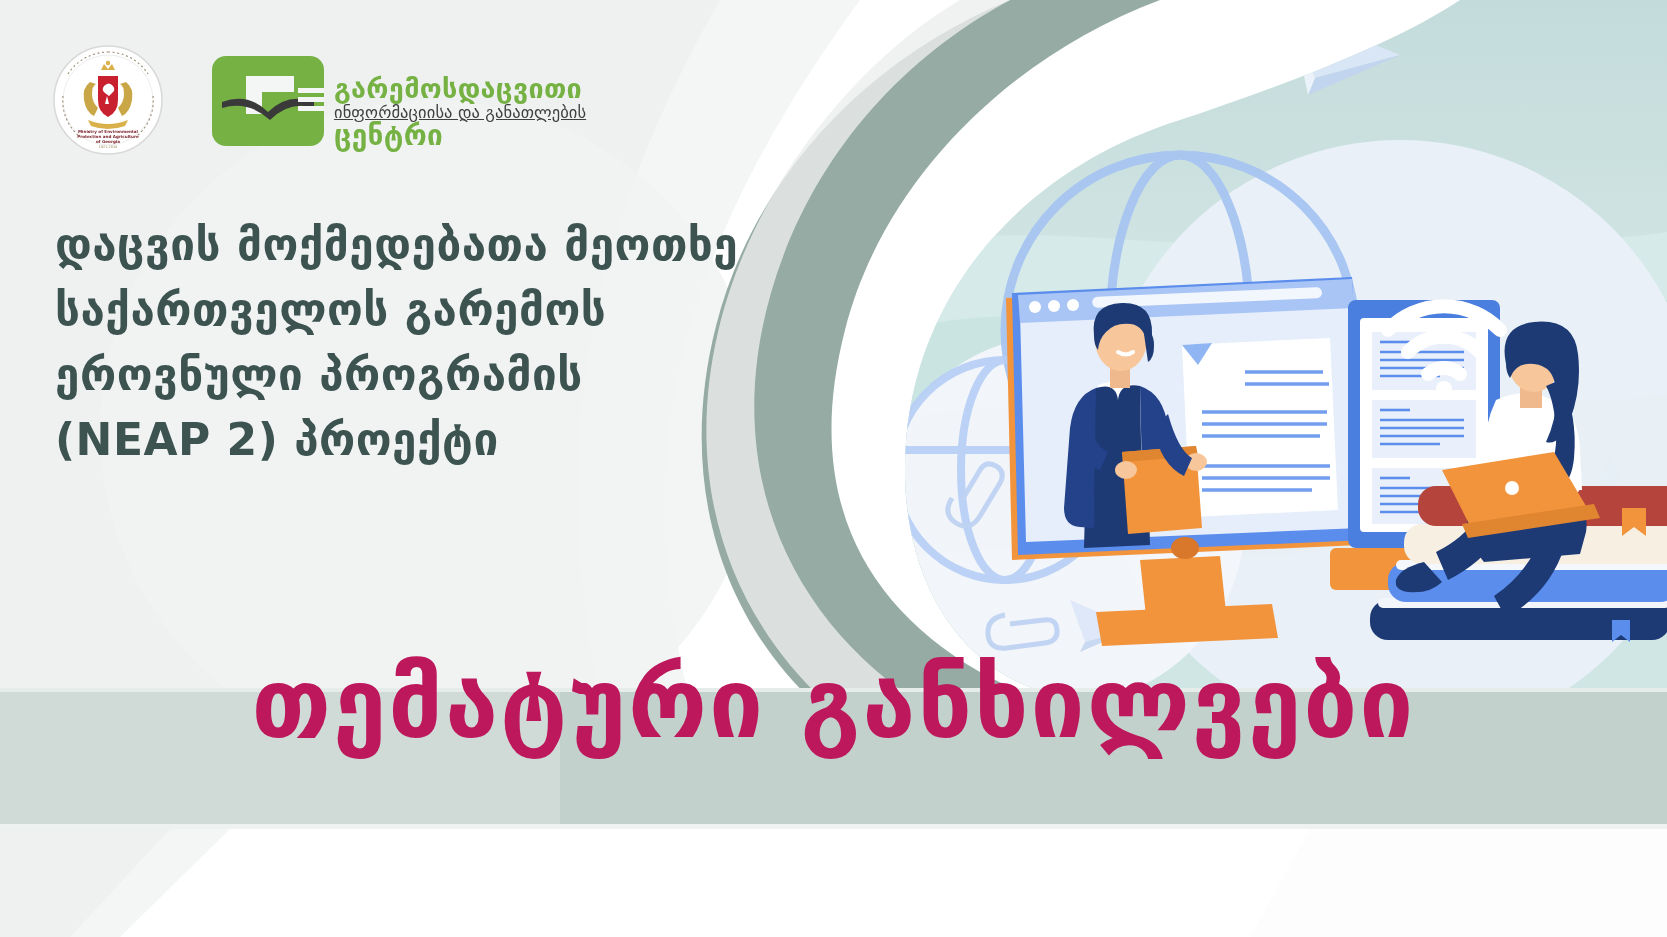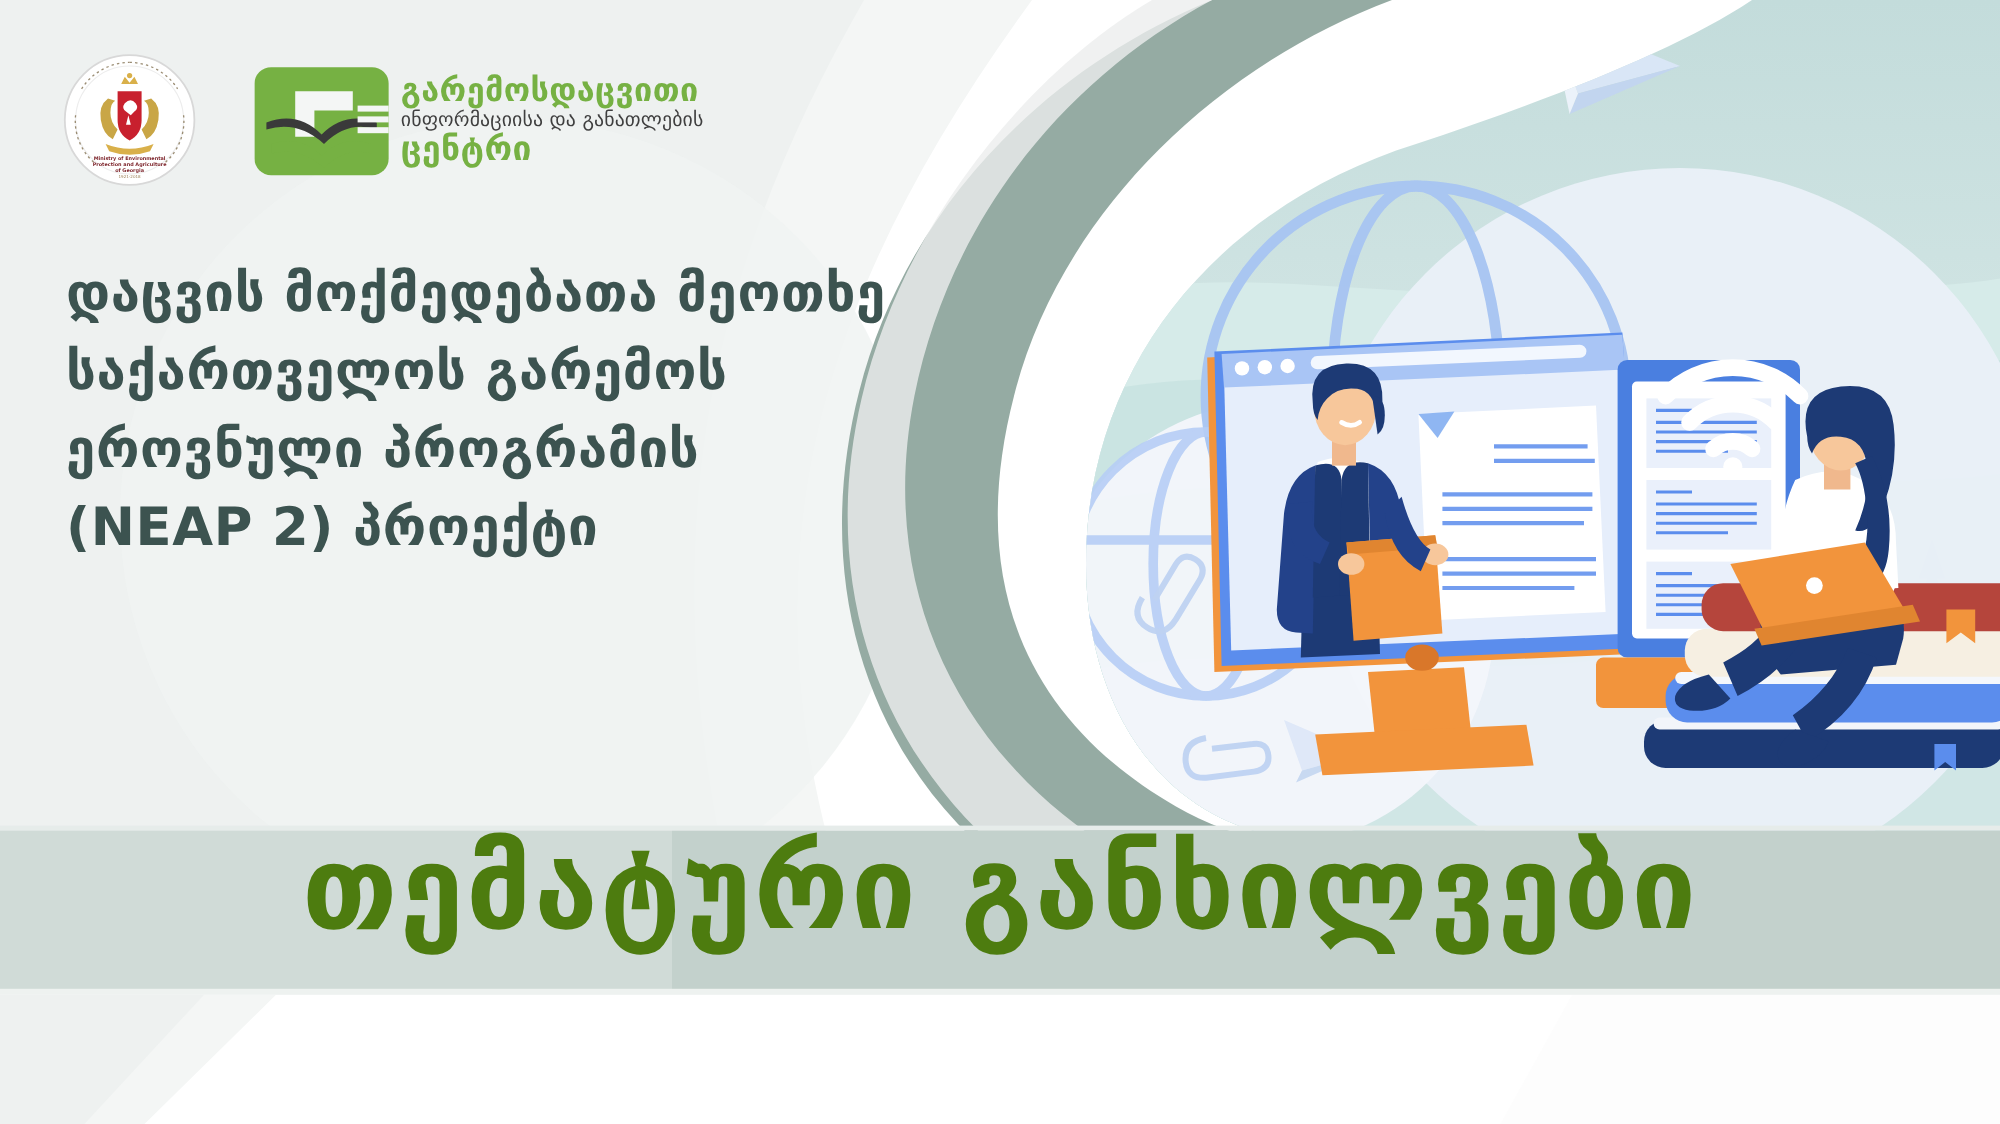--- a/index.html
+++ b/index.html
@@ -18,30 +18,30 @@
   
   .bg-svg { position:absolute; inset:0; width:1667px; height:937px; }
 
   
   .logo-row {
     position:absolute; left:52px; top:44px;
     display:flex; align-items:center; gap:48px;
     z-index:12;
   }
   .seal { width:112px; height:112px; position:relative; }
-  .gec-logo { display:flex; align-items:center; gap:10px; }
+  .gec-logo { display:flex; align-items:flex-end; gap:10px; }
   .gec-mark { width:112px; height:100px; position:relative; }
   .gec-text { display:flex; flex-direction:column; line-height:1.0; }
   .gec-l1 {
     font-size:27px; font-weight:bold; color:#76b143;
     letter-spacing:.3px; white-space:nowrap;
   }
   .gec-l2 {
     font-size:16.5px; color:#3f3f3f; letter-spacing:.1px;
-    white-space:nowrap; margin-top:3px;
+    white-space:nowrap; margin-top:3px;text-decoration:underline;
   }
   .gec-l3 {
     font-size:28px; font-weight:bold; color:#76b143;
     letter-spacing:.3px; white-space:nowrap; margin-top:1px;
   }
 
   
   .headline {
     position:absolute; left:55px; top:212px;
     width:700px; z-index:12;
@@ -55,24 +55,24 @@
 
   
   .banner-band {
     position:absolute; left:0; top:692px; width:1667px; height:136px;
     background:#c3d1cc;
     z-index:14;
   }
   .band-line-a { position:absolute; left:0; top:688px; width:1667px; height:4px; background:#e6ecea; z-index:15; }
   .band-line-b { position:absolute; left:0; top:824px; width:1667px; height:5px; background:#eef2f0; z-index:15; }
   .banner-text {
-    position:absolute; left:0; top:692px; width:1667px; height:96px;
+    position:absolute; left:0; top:656px; width:1667px; height:96px;
     display:flex; align-items:center; justify-content:center;
     z-index:16;
-    color:#4d7c0f; font-weight:bold;
+    color:#be185d; font-weight:bold;
     font-size:96px; letter-spacing:2px;
     white-space:nowrap;
   }
   .banner-tint-left {
     position:absolute; left:0; top:692px; width:560px; height:136px;
     background:rgba(255,255,255,0.22); z-index:15;
   }
 </style>
 </head>
 <body>

